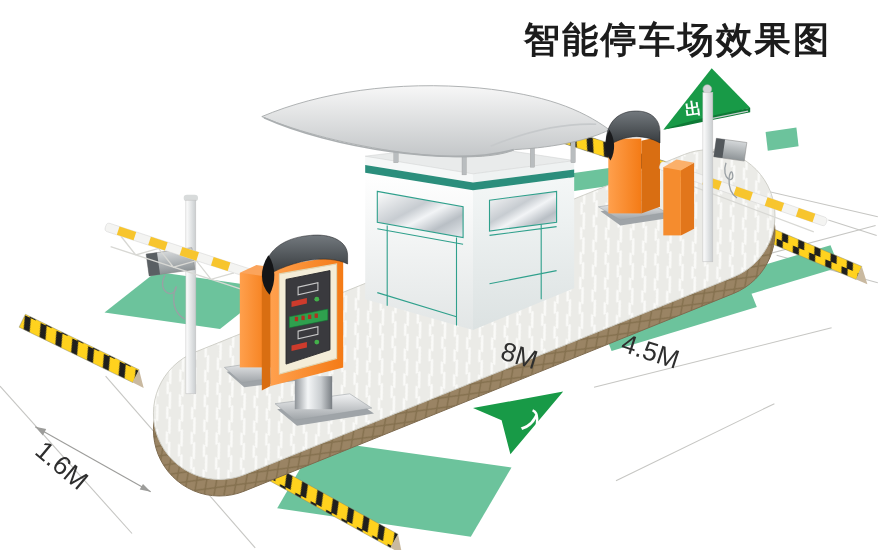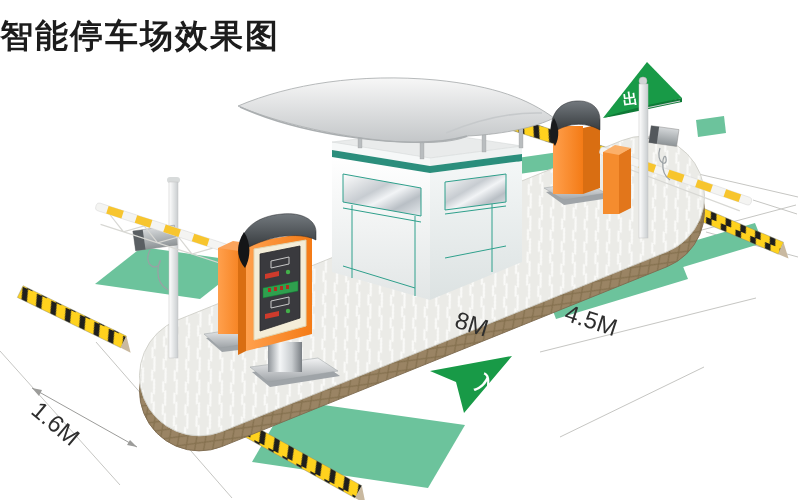--- a/index.html
+++ b/index.html
@@ -1,19 +1,19 @@
 <!DOCTYPE html>
 <html><head>
 <meta charset="utf-8">
 <style>
   html,body{margin:0;padding:0;background:#fff;}
   .stage{position:relative;width:800px;height:500px;background:#ffffff;overflow:hidden;
          font-family:"Liberation Sans",sans-serif;}
   .stage svg{position:absolute;left:0;top:0;}
-  .title{position:absolute;top:14px;left:0;width:756px;text-align:left;
+  .title{position:absolute;top:14px;left:0;width:756px;text-align:right;
          font-size:33px;font-weight:bold;color:#1c1c1c;letter-spacing:2px;z-index:5;}
   .dim{position:absolute;font-size:24px;color:#2e2e2e;transform-origin:left top;z-index:4;white-space:nowrap;}
   #dim-island{left:44px;top:396px;transform:rotate(40deg);}
   #dim-inner{left:460px;top:306px;transform:rotate(17deg);}
   #dim-outer{left:570px;top:299px;transform:rotate(18deg);}
 </style>
 </head>
 <body>
 
 <div class="stage">

